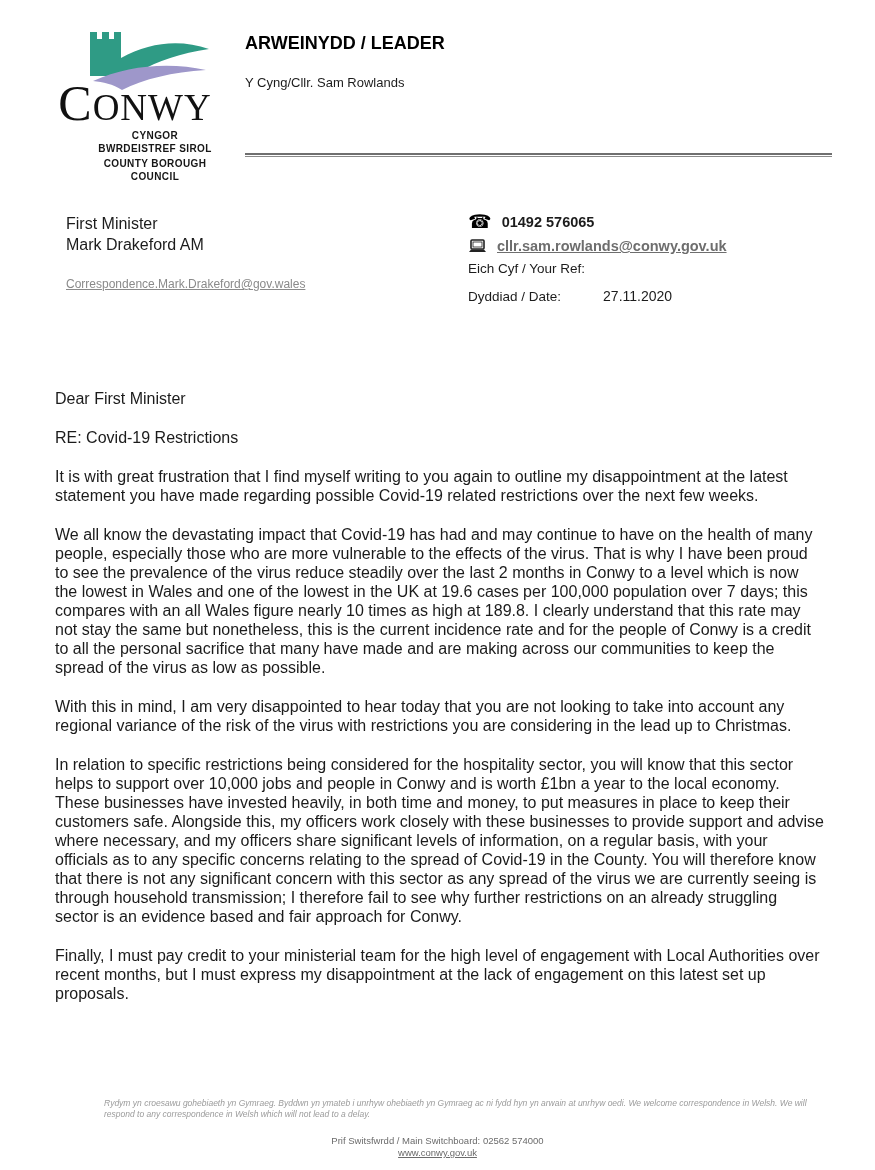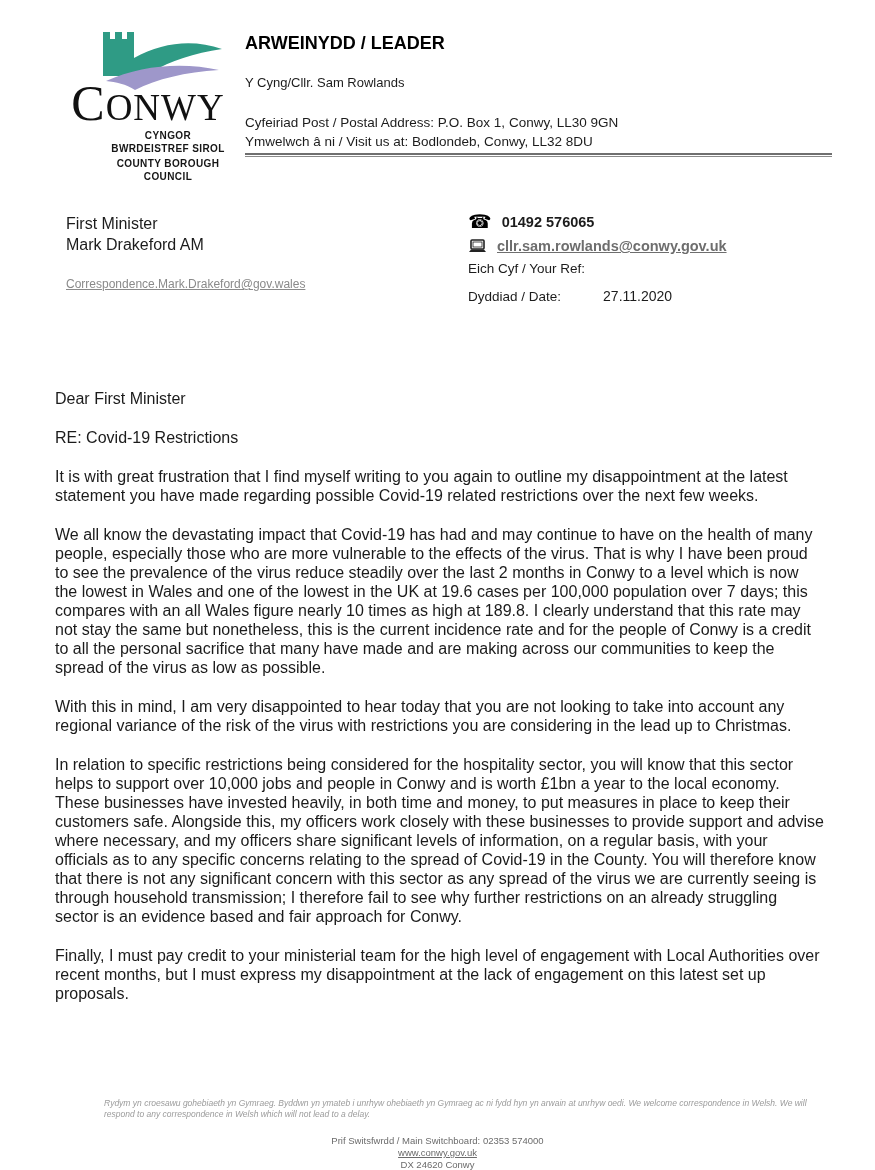--- a/index.html
+++ b/index.html
@@ -5,31 +5,31 @@
   * { margin:0; padding:0; box-sizing:border-box; }
   html,body { width:875px; height:1170px; }
   body {
     position:relative;
     background:#ffffff;
     font-family:"Liberation Sans", sans-serif;
     color:#1c1c1c;
     overflow:hidden;
   }
   
-  .logo { position:absolute; left:67px; top:26px; width:162px; text-align:center; }
+  .logo { position:absolute; left:54px; top:26px; width:162px; text-align:center; }
   .logo-waves { display:block; margin:0 auto; }
   .logo-name {
     font-family:"Liberation Serif", serif;
     font-size:37px; line-height:38px; color:#111;
     letter-spacing:1px; margin-top:-6px;
   }
   .logo-name::first-letter { font-size:50px; }
   .logo-tagline { font-size:10px; font-weight:bold; color:#161616; letter-spacing:.4px; line-height:13px; margin-top:2px;margin-left:40px; }
   .hdr-right { position:absolute; left:245px; top:33px; }
-  .hdr-title { font-size:18px; font-weight:bold; color:#000; }
+  .hdr-title { font-size:18px; font-weight:bold; color:#000;text-align:right; }
   .hdr-officer { font-size:13px; margin-top:21px; }
   .hdr-addr { font-size:13.5px; line-height:19px; margin-top:23px; }
   .hdr-rule {
     position:absolute; left:245px; right:43px; top:153px; height:4px;
     border-top:2px solid #6f6f6f; border-bottom:1px solid #8a8a8a;
   }
   
   .recipient { position:absolute; left:66px; top:213px; font-size:16px; line-height:21px; }
   .recipient-email {
     position:absolute; left:66px; top:277px; font-size:12px;
@@ -74,24 +74,20 @@
       C 53 58, 43 56, 33 55 Z"></path>
   </svg>
   <div class="logo-name">CONWY</div>
   <div class="logo-tagline">CYNGOR BWRDEISTREF SIROL</div>
   <div class="logo-tagline">COUNTY BOROUGH COUNCIL</div>
 </div>
 
 <div class="hdr-right">
   <div class="hdr-title">ARWEINYDD / LEADER</div>
   <div class="hdr-officer">Y Cyng/Cllr. Sam Rowlands</div>
-  <div class="hdr-addr">
-    <div>Cyfeiriad Post / Postal Address:  P.O. Box 1, Conwy, LL30 9GN</div>
-    <div>Ymwelwch â ni / Visit us at:  Bodlondeb, Conwy, LL32 8DU</div>
-  </div>
 </div>
 
 <div class="hdr-rule"></div>
 
 <div class="recipient">
   <div>First Minister</div>
   <div>Mark Drakeford AM</div>
 </div>
 <a class="recipient-email" href="#">Correspondence.Mark.Drakeford@gov.wales</a>
 
@@ -120,16 +116,15 @@
   <p>It is with great frustration that I find myself writing to you again to outline my disappointment at the latest statement you have made regarding possible Covid-19 related restrictions over the next few weeks.</p>
   <p>We all know the devastating impact that Covid-19 has had and may continue to have on the health of many people, especially those who are more vulnerable to the effects of the virus. That is why I have been proud to see the prevalence of the virus reduce steadily over the last 2 months in Conwy to a level which is now the lowest in Wales and one of the lowest in the UK at 19.6 cases per 100,000 population over 7 days; this compares with an all Wales figure nearly 10 times as high at 189.8.  I clearly understand that this rate may not stay the same but nonetheless, this is the current incidence rate and for the people of Conwy is a credit to all the personal sacrifice that many have made and are making across our communities to keep the spread of the virus as low as possible.</p>
   <p>With this in mind, I am very disappointed to hear today that you are not looking to take into account any regional variance of the risk of the virus with restrictions you are considering in the lead up to Christmas.</p>
   <p>In relation to specific restrictions being considered for the hospitality sector, you will know that this sector helps to support over 10,000 jobs and people in Conwy and is worth £1bn a year to the local economy.  These businesses have invested heavily, in both time and money, to put measures in place to keep their customers safe.  Alongside this, my officers work closely with these businesses to provide support and advise where necessary, and my officers share significant levels of information, on a regular basis, with your officials as to any specific concerns relating to the spread of Covid-19 in the County.  You will therefore know that there is not any significant concern with this sector as any spread of the virus we are currently seeing is through household transmission; I therefore fail to see why further restrictions on an already struggling sector is an evidence based and fair approach for Conwy.</p>
   <p>Finally, I must pay credit to your ministerial team for the high level of engagement with Local Authorities over recent months, but I must express my disappointment at the lack of engagement on this latest set up proposals.</p>
 </div>
 
 <div class="footer-notice">Rydym yn croesawu gohebiaeth yn Gymraeg.  Byddwn yn ymateb i unrhyw ohebiaeth yn Gymraeg ac ni fydd hyn yn arwain at unrhyw oedi.  We welcome correspondence in Welsh. We will respond to any correspondence in Welsh which will not lead to a delay.</div>
 
 <div class="footer-center">
-  <div>Prif Switsfwrdd / Main Switchboard: 02353 574000</div>
+  <div>Prif Switsfwrdd / Main Switchboard: 02562 574000</div>
   <a class="site" href="#">www.conwy.gov.uk</a>
-  <div>DX 24620 Conwy</div>
 </div>
 
 </body></html>

